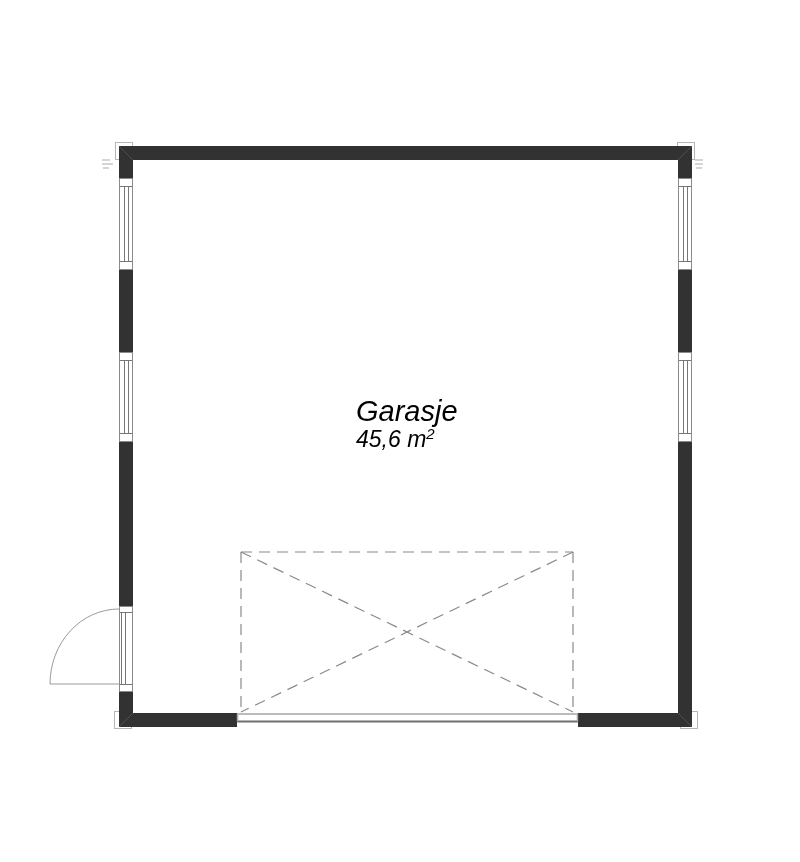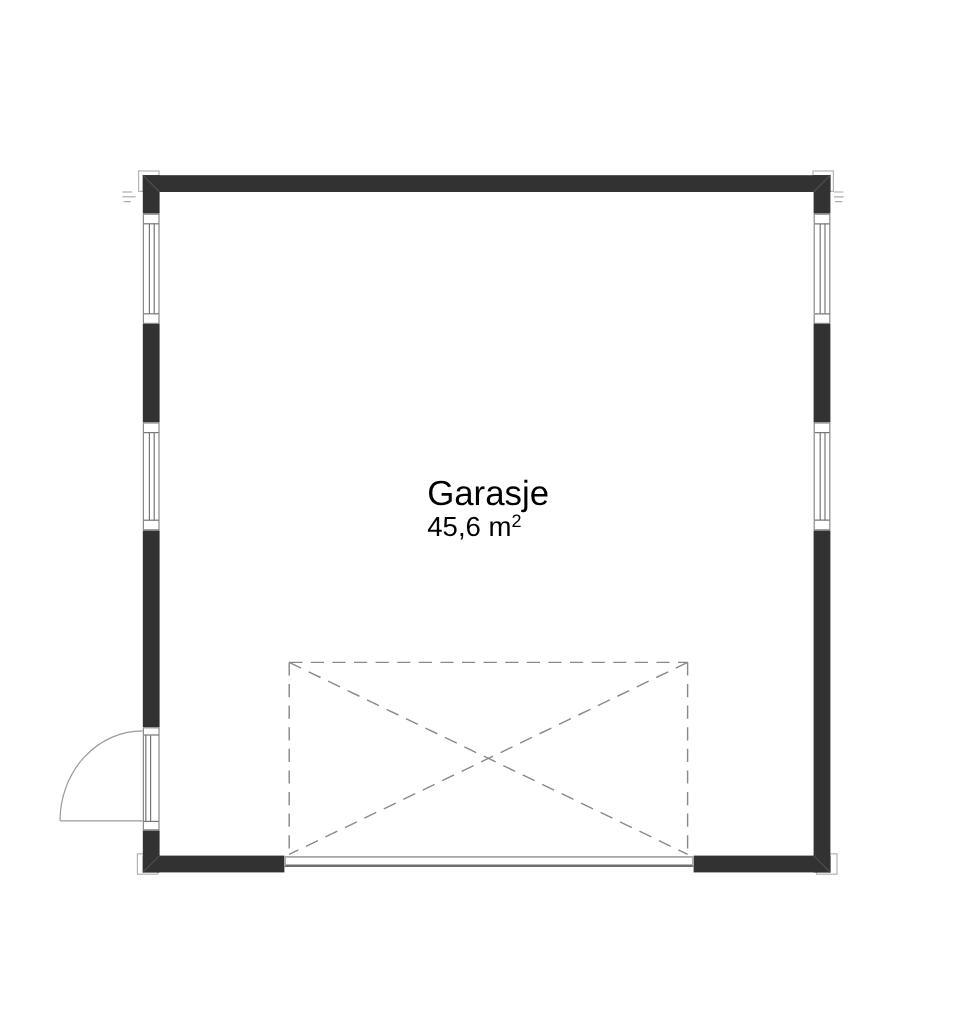--- a/index.html
+++ b/index.html
@@ -3,21 +3,21 @@
 <meta charset="utf-8">
 <style>
   :root{
     --bg:#ffffff; --wall:#323232; --frame:#8a8a8a; --pane:#777777;
     --swing:#9b9b9b; --dashed:#8a8a8a; --threshold-light:#a6a6a6;
     --threshold-dark:#6e6e6e; --post:#b5b5b5; --miter:#4f4f4f;
     --micro:#aaaaaa; --text:#000000;
   }
   html,body{margin:0;padding:0;background:var(--bg);}
   .stage{position:relative;width:703px;height:862px;background:var(--bg);overflow:hidden;
-         font-family:"Liberation Sans", sans-serif;}
+         font-family:"Liberation Sans", sans-serif;font-style:italic;}
   svg{display:block;}
   .post{fill:#ffffff;stroke:var(--post);stroke-width:1;}
   .wall{fill:var(--wall);stroke:none;}
   .miter{stroke:var(--miter);stroke-width:1;}
   .win-box{fill:#ffffff;stroke:var(--frame);stroke-width:1;}
   .win-line{stroke:var(--pane);stroke-width:1;fill:none;}
   .door-box{fill:#ffffff;stroke:var(--frame);stroke-width:1;}
   .door-line{stroke:var(--pane);stroke-width:1;fill:none;}
   .swing{stroke:var(--swing);stroke-width:1;fill:none;}
   .dash{stroke:var(--dashed);stroke-width:1.2;fill:none;stroke-dasharray:11 7;}

